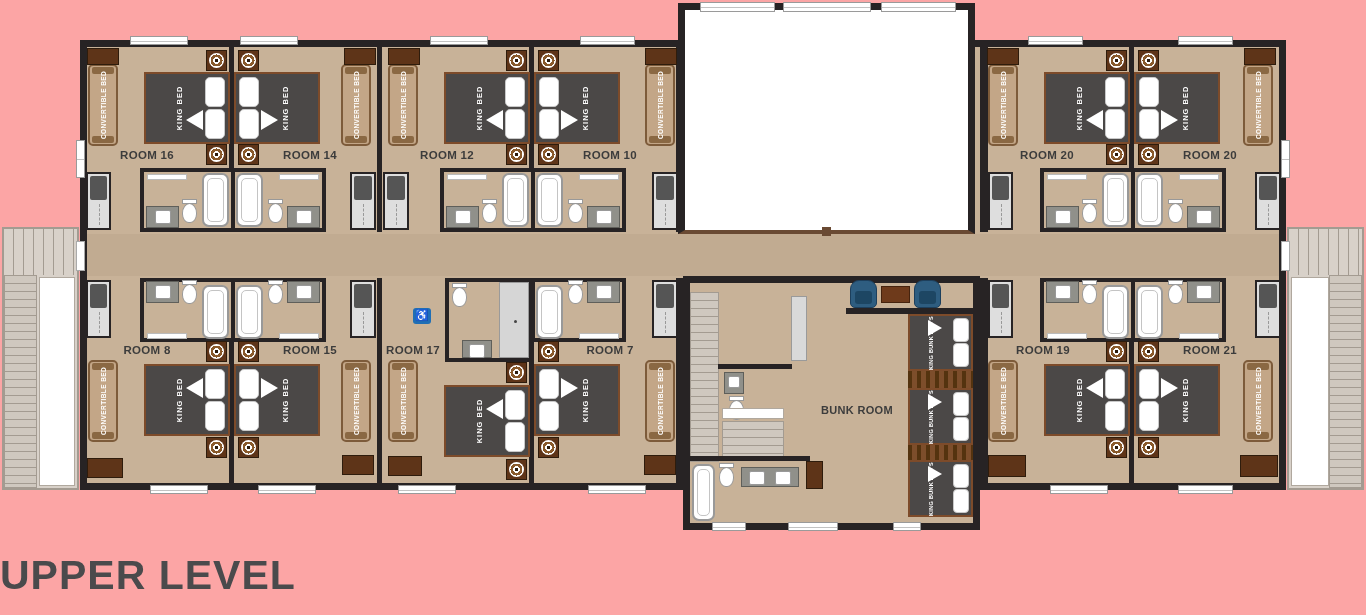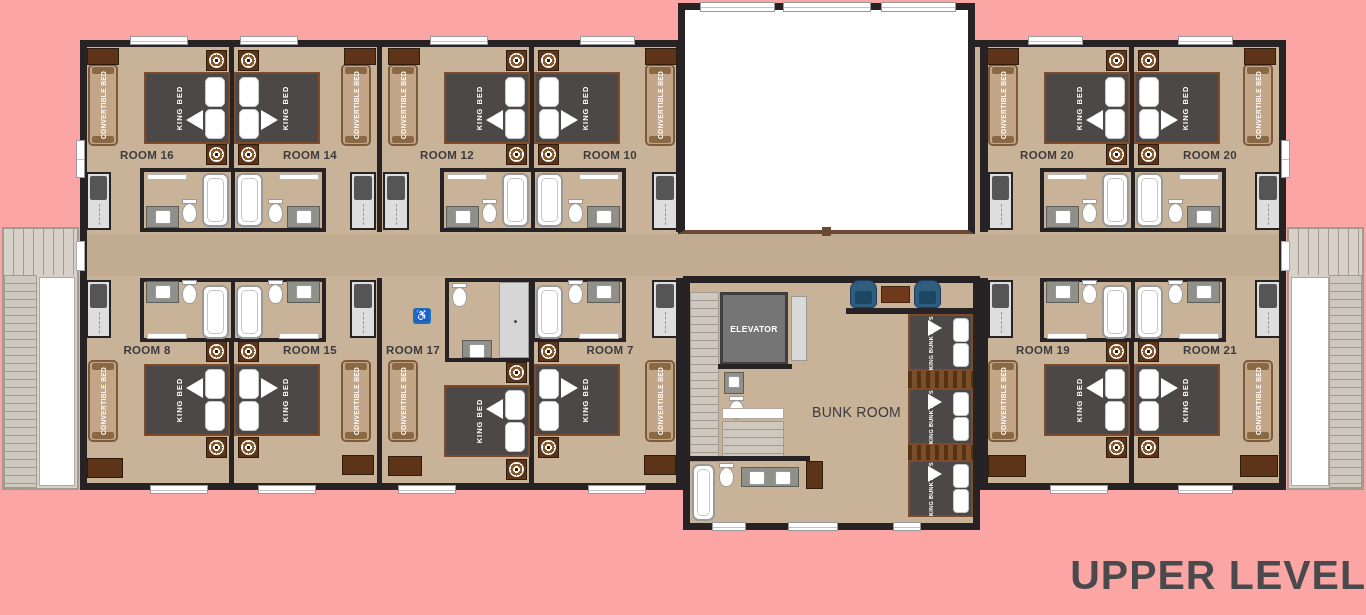--- a/index.html
+++ b/index.html
@@ -51,27 +51,27 @@
   .stairs{background:#cfc8bf;background-image:repeating-linear-gradient(180deg,rgba(0,0,0,0) 0 7px,var(--deck_line) 7px 8px);border:1px solid var(--deck_line);}
   .chair{width:27px;height:28px;background:var(--chair);border-radius:9px 9px 5px 5px;border:1px solid #1d3f5c;}
   .chair::after{content:"";position:absolute;inset:38% 16% 10% 16%;background:#1d4663;border-radius:3px;}
   .ctable{background:var(--table);border:1px solid #45230e;}
   .bunkbed{left:908px;width:65px;background:var(--bed);border:2px solid var(--bed_frame);}
   .bk-m{right:2px;width:16px;height:24px;background:#fff;border-radius:4px;border:1px solid #c9c9c9;}
   .bk-m.m1{top:2px;} .bk-m.m2{bottom:2px;}
   .bk-tri{left:18px;top:4px;width:0;height:0;border-top:8px solid transparent;border-bottom:8px solid transparent;border-left:14px solid #fff;}
   .bunkbed .vtext{font-size:5.5px;letter-spacing:.3px;left:35%;}
   .ladder{left:908px;width:65px;background:var(--ladder);background-image:repeating-linear-gradient(90deg,#54330f 0 4px,rgba(0,0,0,0) 4px 9px);}
-  .area-label{font-weight:normal;font-size:14px;color:#3c3c3c;text-align:left;letter-spacing:.3px;}
+  .area-label{font-weight:bold;font-size:11px;color:#3c3c3c;text-align:center;letter-spacing:.3px;}
   .access{left:413px;top:308px;width:18px;height:16px;background:var(--accessible);color:#fff;border-radius:3px;
     font-size:11px;line-height:15px;text-align:center;}
   .deck{background:var(--deck);border:2px solid var(--deck_line);}
   .boards{background-image:repeating-linear-gradient(90deg,rgba(0,0,0,0) 0 9px,var(--deck_line) 9px 10px);}
   .landing{background:#fff;border:1px solid #b0a89e;}
-  .title{left:0;right:0;top:552px;text-align:right;font-size:41px;font-weight:bold;color:var(--title);letter-spacing:1px;}
+  .title{left:0;right:0;top:552px;text-align:left;font-size:41px;font-weight:bold;color:var(--title);letter-spacing:1px;}
   .doorgap{background:#fff;border:1px solid #aaa;}
   .shower{background:#d6d6d6;border:1px solid #9a9a9a;}
   .shower::after{content:"";position:absolute;left:50%;top:50%;width:3px;height:3px;background:#444;border-radius:50%;}
   .bathdoor{background:var(--wood);border:1px solid #2e1c0c;}
 </style>
 </head>
 <body>
 
 <div id="plan">
 
@@ -508,23 +508,20 @@
   <div class="window" style="left:881px;top:2px;width:75px;height:10px"></div>
   <div class="rail-dot"></div>
 
   <div class="bunkblock"></div>
   <div class="chair" style="left:850px;top:280px"></div>
   <div class="ctable" style="left:881px;top:286px;width:29px;height:17px"></div>
   <div class="chair" style="left:914px;top:280px"></div>
   <div class="iwall" style="left:846px;top:308px;width:127px;height:6px"></div>
 
   <div class="stairs" style="left:690px;top:292px;width:29px;height:170px"></div>
-  <div class="elevator">
-      <span>ELEVATOR</span>
-    </div>
   <div style="left:791px;top:296px;width:16px;height:65px;background:#d9d9d9;border:1px solid #9a9a9a;"></div>
   <div class="iwall" style="left:718px;top:364px;width:74px;height:5px"></div>
   <div class="vanity" style="left:724px;top:372px;width:20px;height:22px">
       <div class="sink" style="width:12px;height:12px"></div>
     </div>
   <div class="toilet" style="left:729px;top:400px">
       <div class="tank"></div>
     </div>
   <div class="landing" style="left:722px;top:408px;width:62px;height:11px"></div>
   <div class="stairs" style="left:722px;top:421px;width:62px;height:40px"></div>

